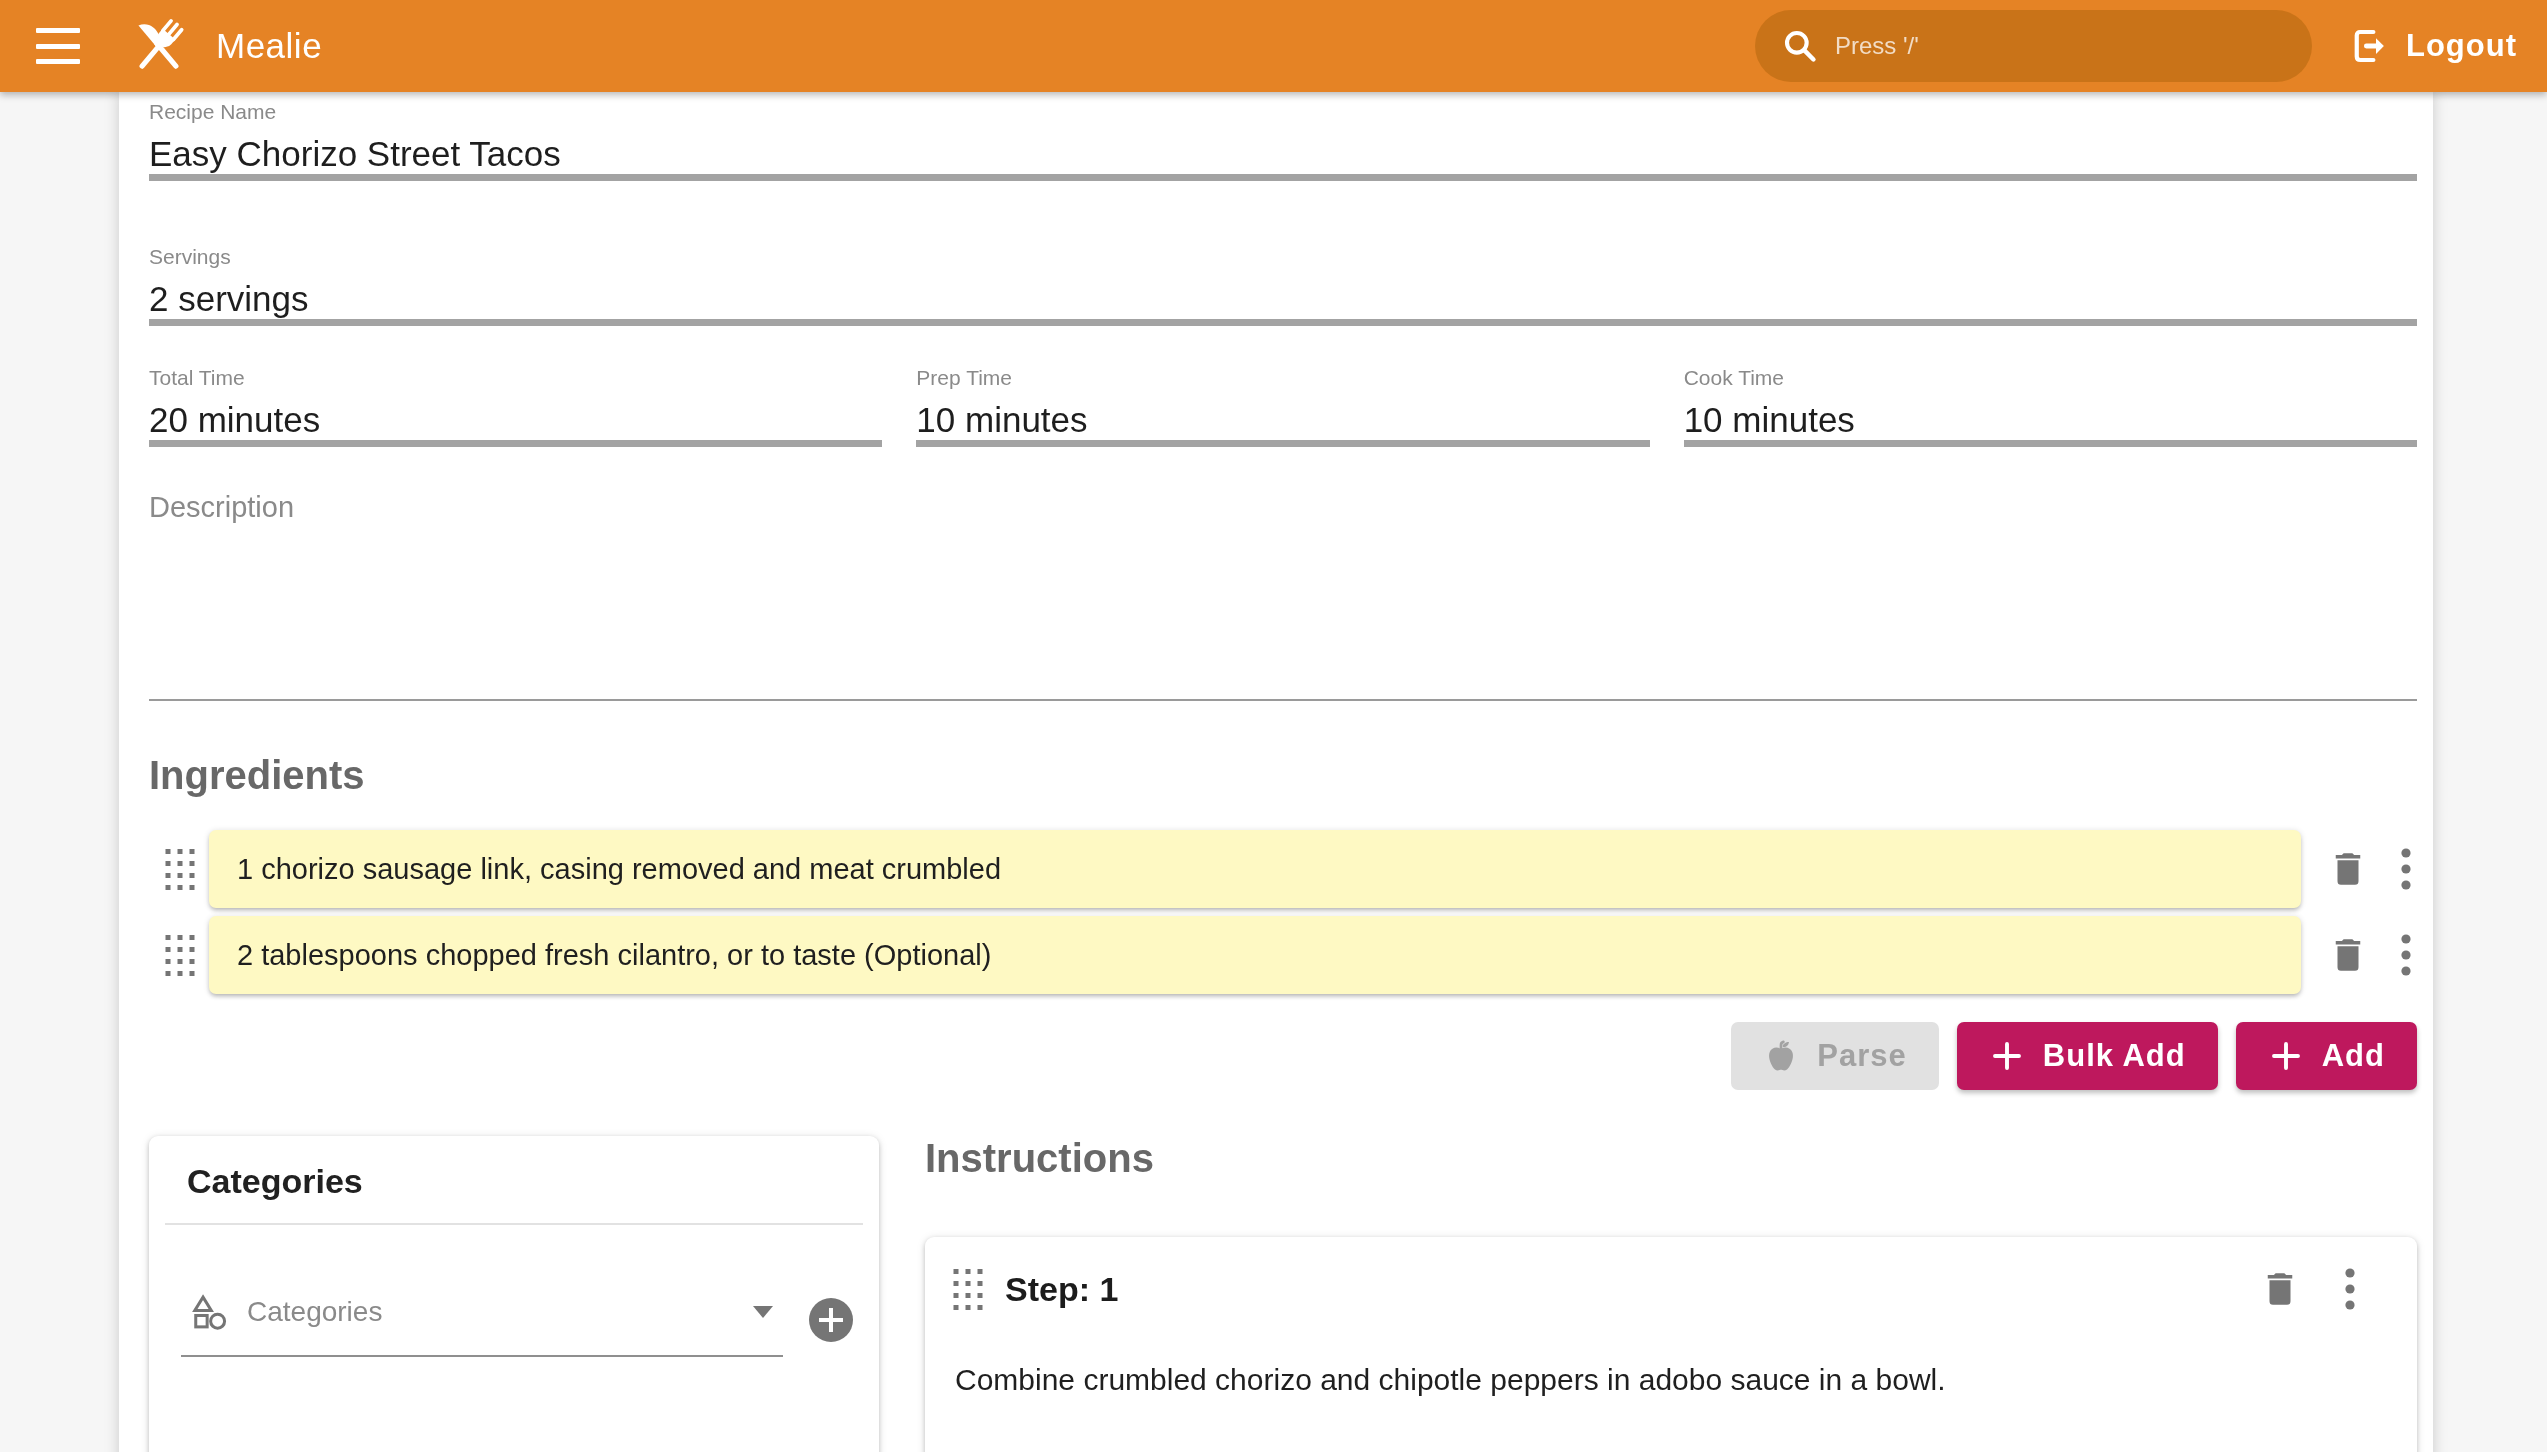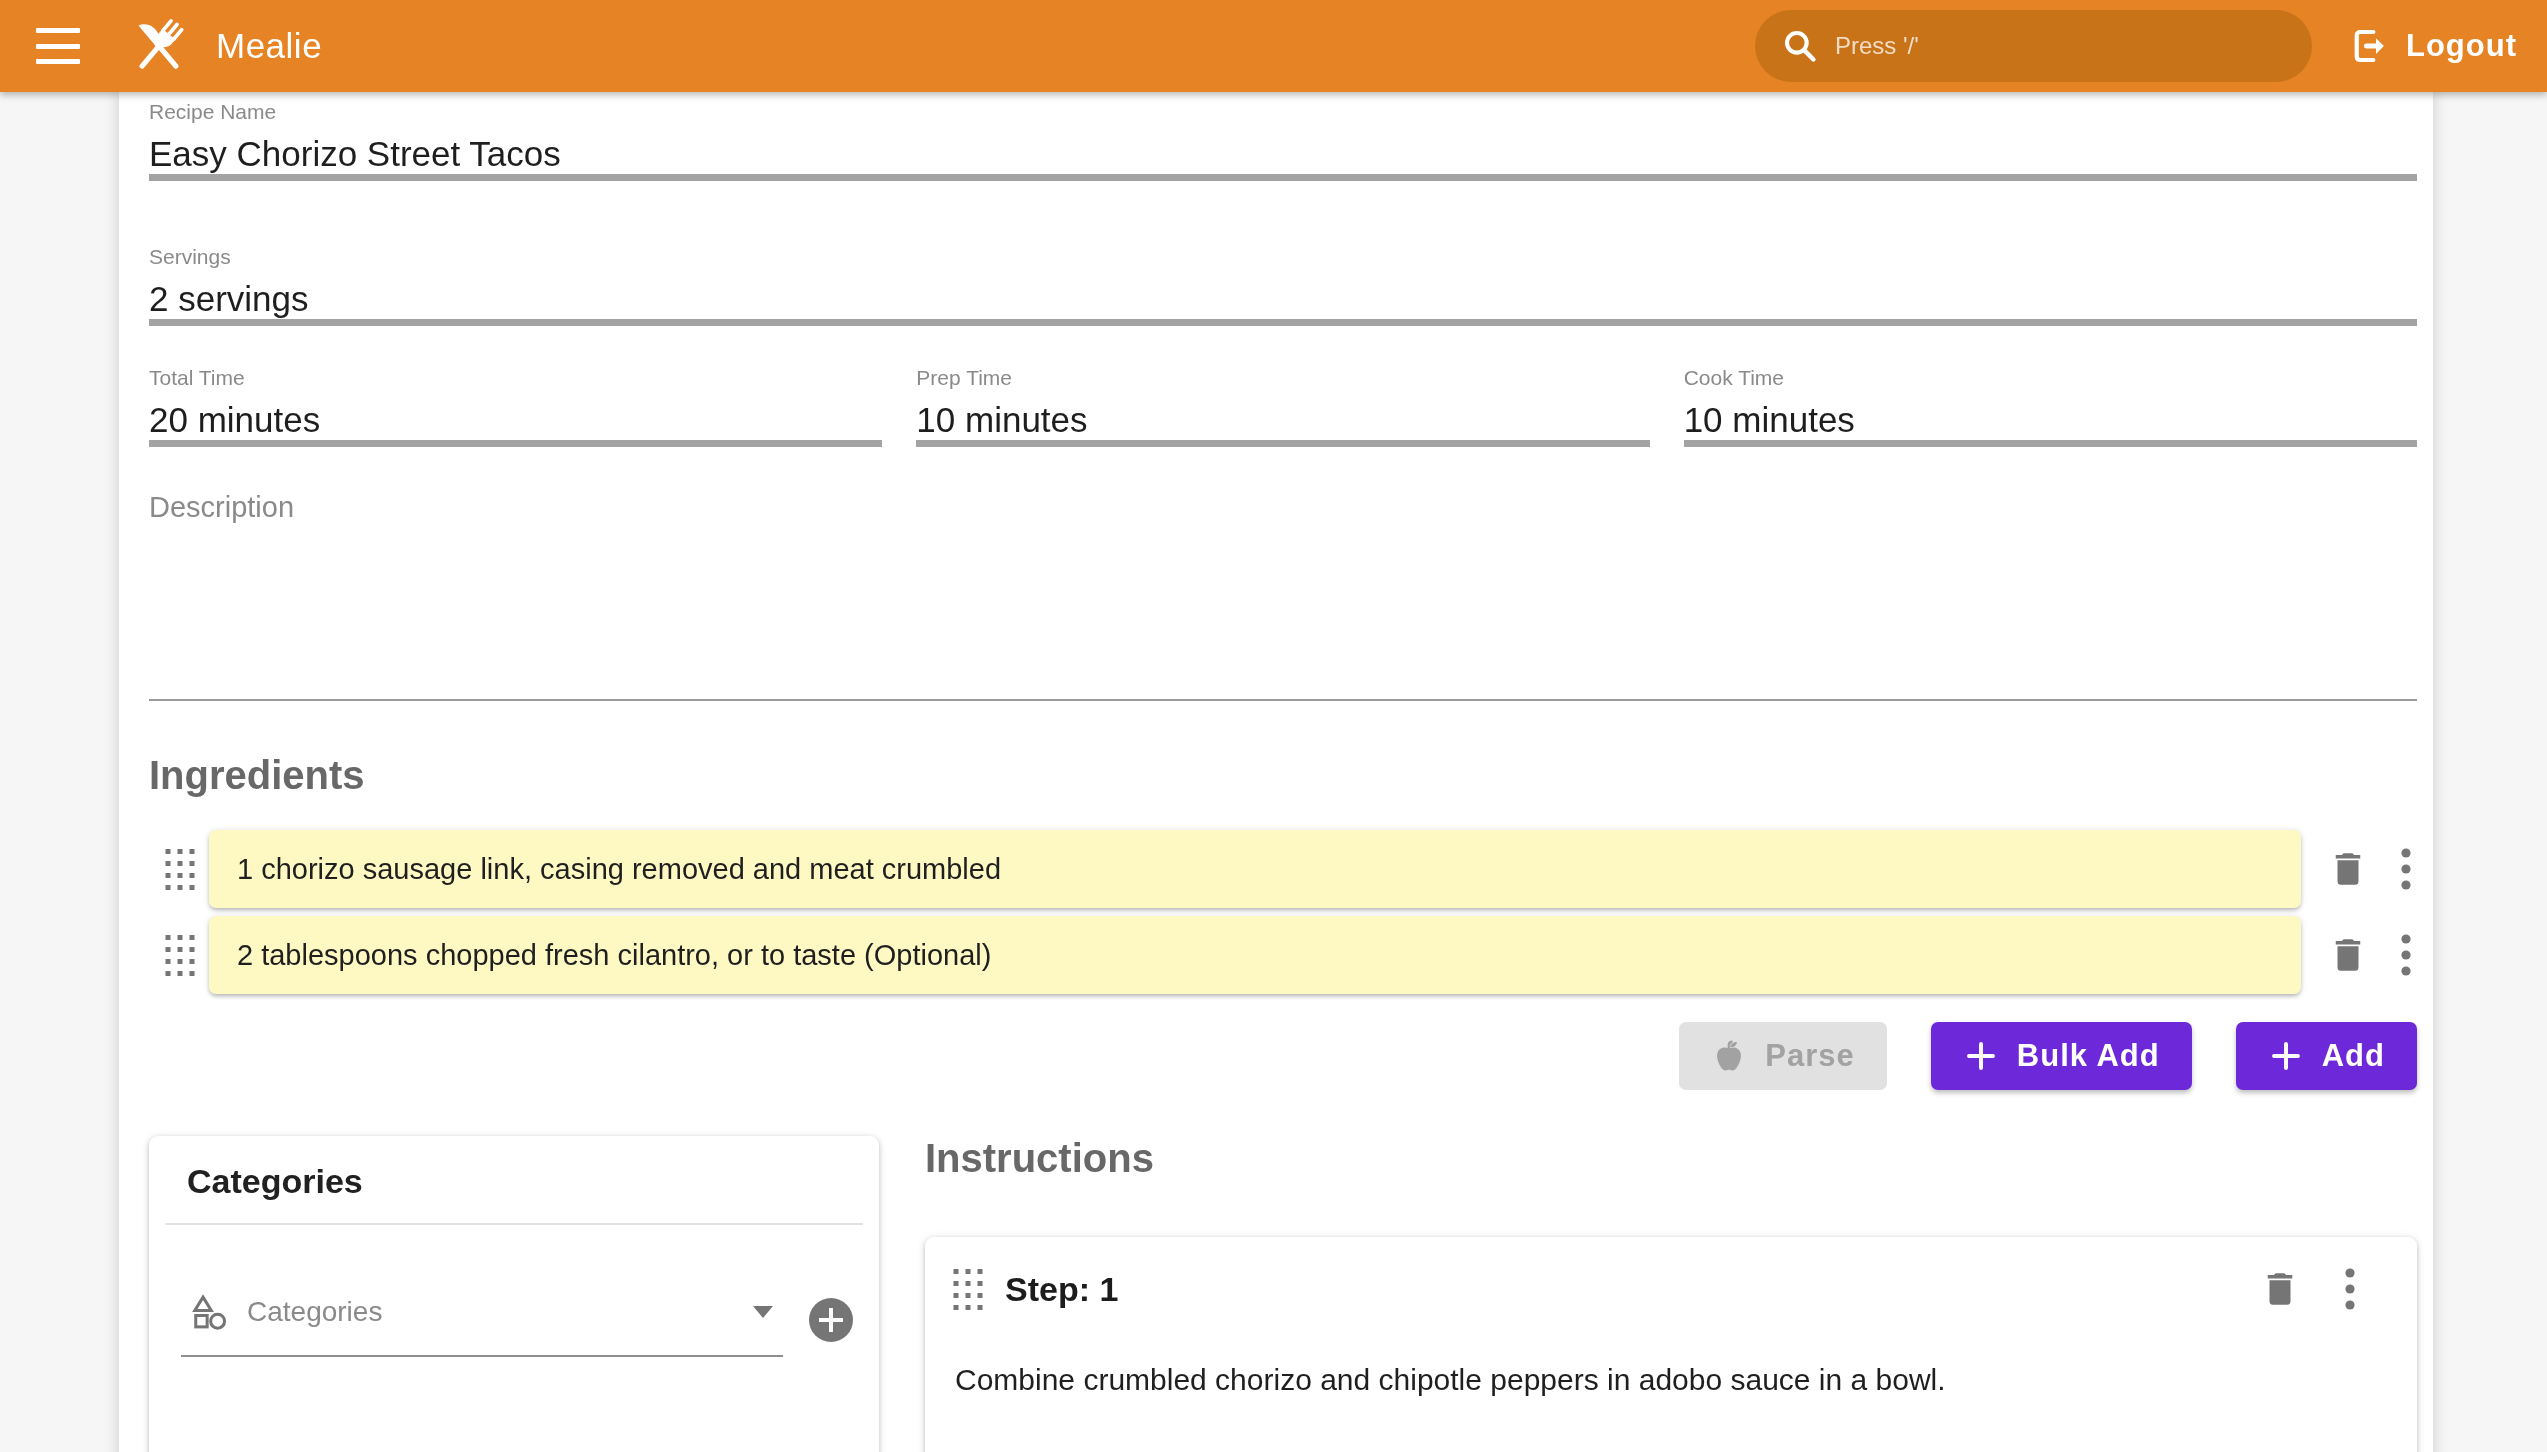--- a/index.html
+++ b/index.html
@@ -51,24 +51,24 @@
   .ing-card { flex:1; height:78px; background:#fef9c3; border-radius:7px;
     box-shadow:0 3px 4px -1px rgba(0,0,0,.22), 0 1px 6px rgba(0,0,0,.14);
     display:flex; align-items:center; padding:0 28px; font-size:29px; color:#1f1f1f; }
   .icon-btn { flex:none; cursor:pointer; display:flex; align-items:center; justify-content:center; }
   .trash-btn { margin-left:26px; width:42px; height:42px; }
   .kebab-btn { margin-left:30px; margin-right:4px; width:14px; height:44px; }
 
   .btn-row { margin-top:28px; display:flex; justify-content:flex-end; align-items:center; gap:18px; }
   .btn { height:68px; border-radius:7px; display:flex; align-items:center;
     justify-content:center; padding:0 32px; font-size:31px; font-weight:700;
-    letter-spacing:1px; cursor:pointer;margin-left:26px; }
+    letter-spacing:1px; cursor:pointer; }
   .btn svg { margin-right:18px; }
   .btn-disabled { background:#e1e1e1; color:#a2a2a2; cursor:default; }
-  .btn-green { background:#6d28d9; color:#fff; box-shadow:0 3px 5px rgba(0,0,0,.25); }
+  .btn-green { background:#be185d; color:#fff; box-shadow:0 3px 5px rgba(0,0,0,.25); }
 
   
   .columns { display:flex; margin-top:46px; align-items:flex-start; }
   .left-col { width:730px; flex:none; }
   .right-col { flex:1; margin-left:46px; }
 
   .card { background:#fff; border-radius:9px;
     box-shadow:0 2px 5px rgba(0,0,0,.2), 0 1px 10px rgba(0,0,0,.1); }
   .cat-card { padding-top:26px; height:557px; }
   .cat-title { font-size:34px; font-weight:700; color:#212121; margin-left:38px; }

